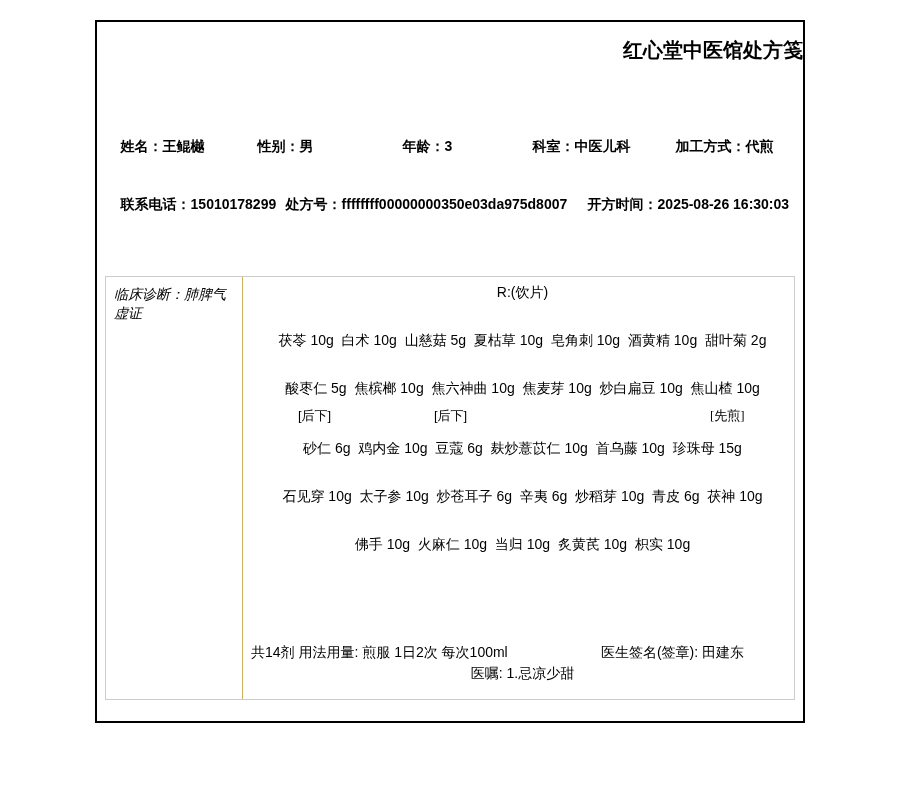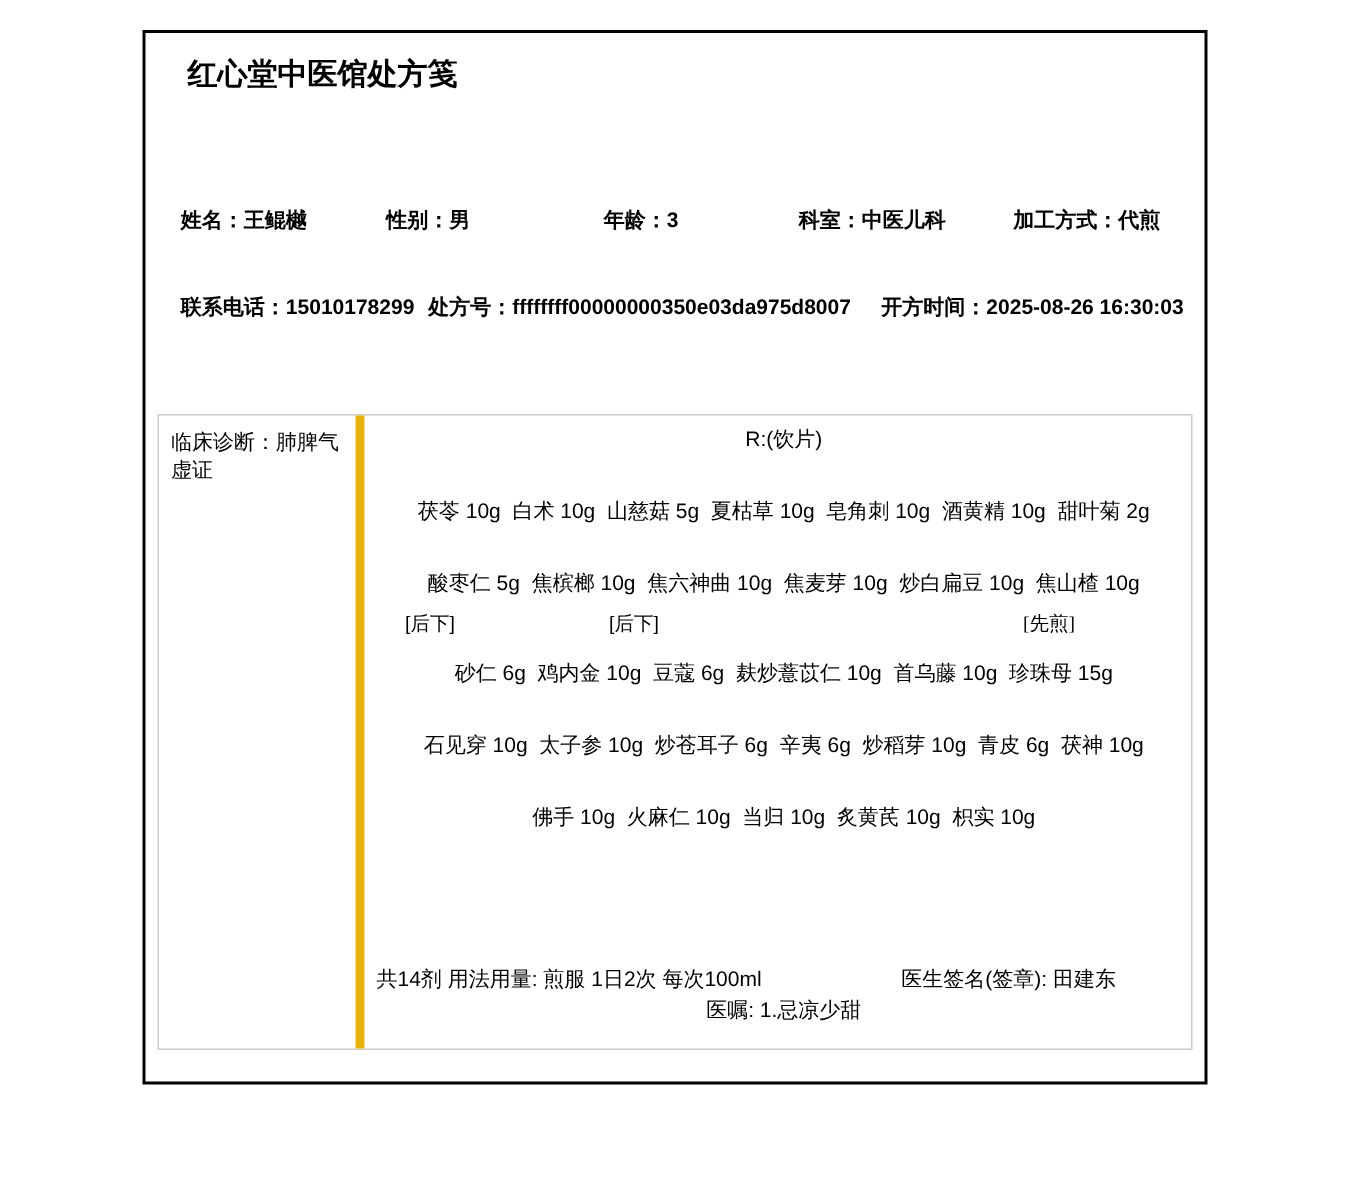--- a/index.html
+++ b/index.html
@@ -1,34 +1,34 @@
 <!DOCTYPE html>
 <html><head>
 <meta charset="utf-8">
 <style>
   html,body{margin:0;padding:0;background:#fff;}
   body{width:900px;height:800px;font-family:"Liberation Sans","DejaVu Sans",sans-serif;color:#000;}
   .page{box-sizing:border-box;width:710px;height:703px;margin:20px 0 0 95px;border:2px solid #000;background:#fff;overflow:hidden;}
-  .title{margin-top:14px;font-size:20px;line-height:28px;font-weight:bold;text-align:left;padding-left:28px;}
+  .title{margin-top:14px;font-size:20px;line-height:28px;font-weight:bold;text-align:right;}
   .row{white-space:pre-wrap;font-size:14px;line-height:15px;padding-left:8px;font-weight:bold;}
   .row span{display:inline-block;vertical-align:top;white-space:pre-wrap;}
   .info-row1{margin-top:60px;}
   .info-row1 span:nth-child(1){width:137px;}
   .info-row1 span:nth-child(2){width:145px;}
   .info-row1 span:nth-child(3){width:130px;}
   .info-row1 span:nth-child(4){width:143px;}
   .info-row2{margin-top:13px;}
   .info-row2 span:nth-child(1){width:165px;}
   .info-row2 span:nth-child(2){width:302px;}
   .rx-box{box-sizing:border-box;margin:49px 8px 0 8px;height:424px;border:1px solid #ccc;display:flex;}
-  .diag-col{box-sizing:border-box;width:137px;border-right:6px solid #eab308;padding:8px;font-size:14px;line-height:19px;}
+  .diag-col{box-sizing:border-box;width:137px;border-right:1px solid #eab308;padding:8px;font-size:14px;line-height:19px;font-style:italic;}
   .rx-content{flex:1;box-sizing:border-box;padding:8px 0 0 8px;font-size:14px;line-height:15px;position:relative;text-align:center;}
   .med-line{margin-top:33px;white-space:pre-wrap;}
   .anno-line{position:relative;height:15px;margin-top:12px;font-size:13px;}
-  .anno-line span{position:absolute;top:0;}
+  .anno-line span{position:absolute;top:0;margin-left:28px;}
   .anno-1{left:19px;}
   .anno-2{left:155px;}
   .anno-3{left:431px;font-family:Liberation Serif, serif;}
   .after-anno{margin-top:18px;}
   .usage-row{margin-top:93px;display:flex;justify-content:space-between;padding-right:50px;white-space:pre-wrap;}
   .advice{margin-top:6px;white-space:pre-wrap;}
   .footer-row{font-size:14px;line-height:15px;padding-left:8px;white-space:pre-wrap;}
   .footer-row1{margin-top:10px;}
 </style>
 </head>

